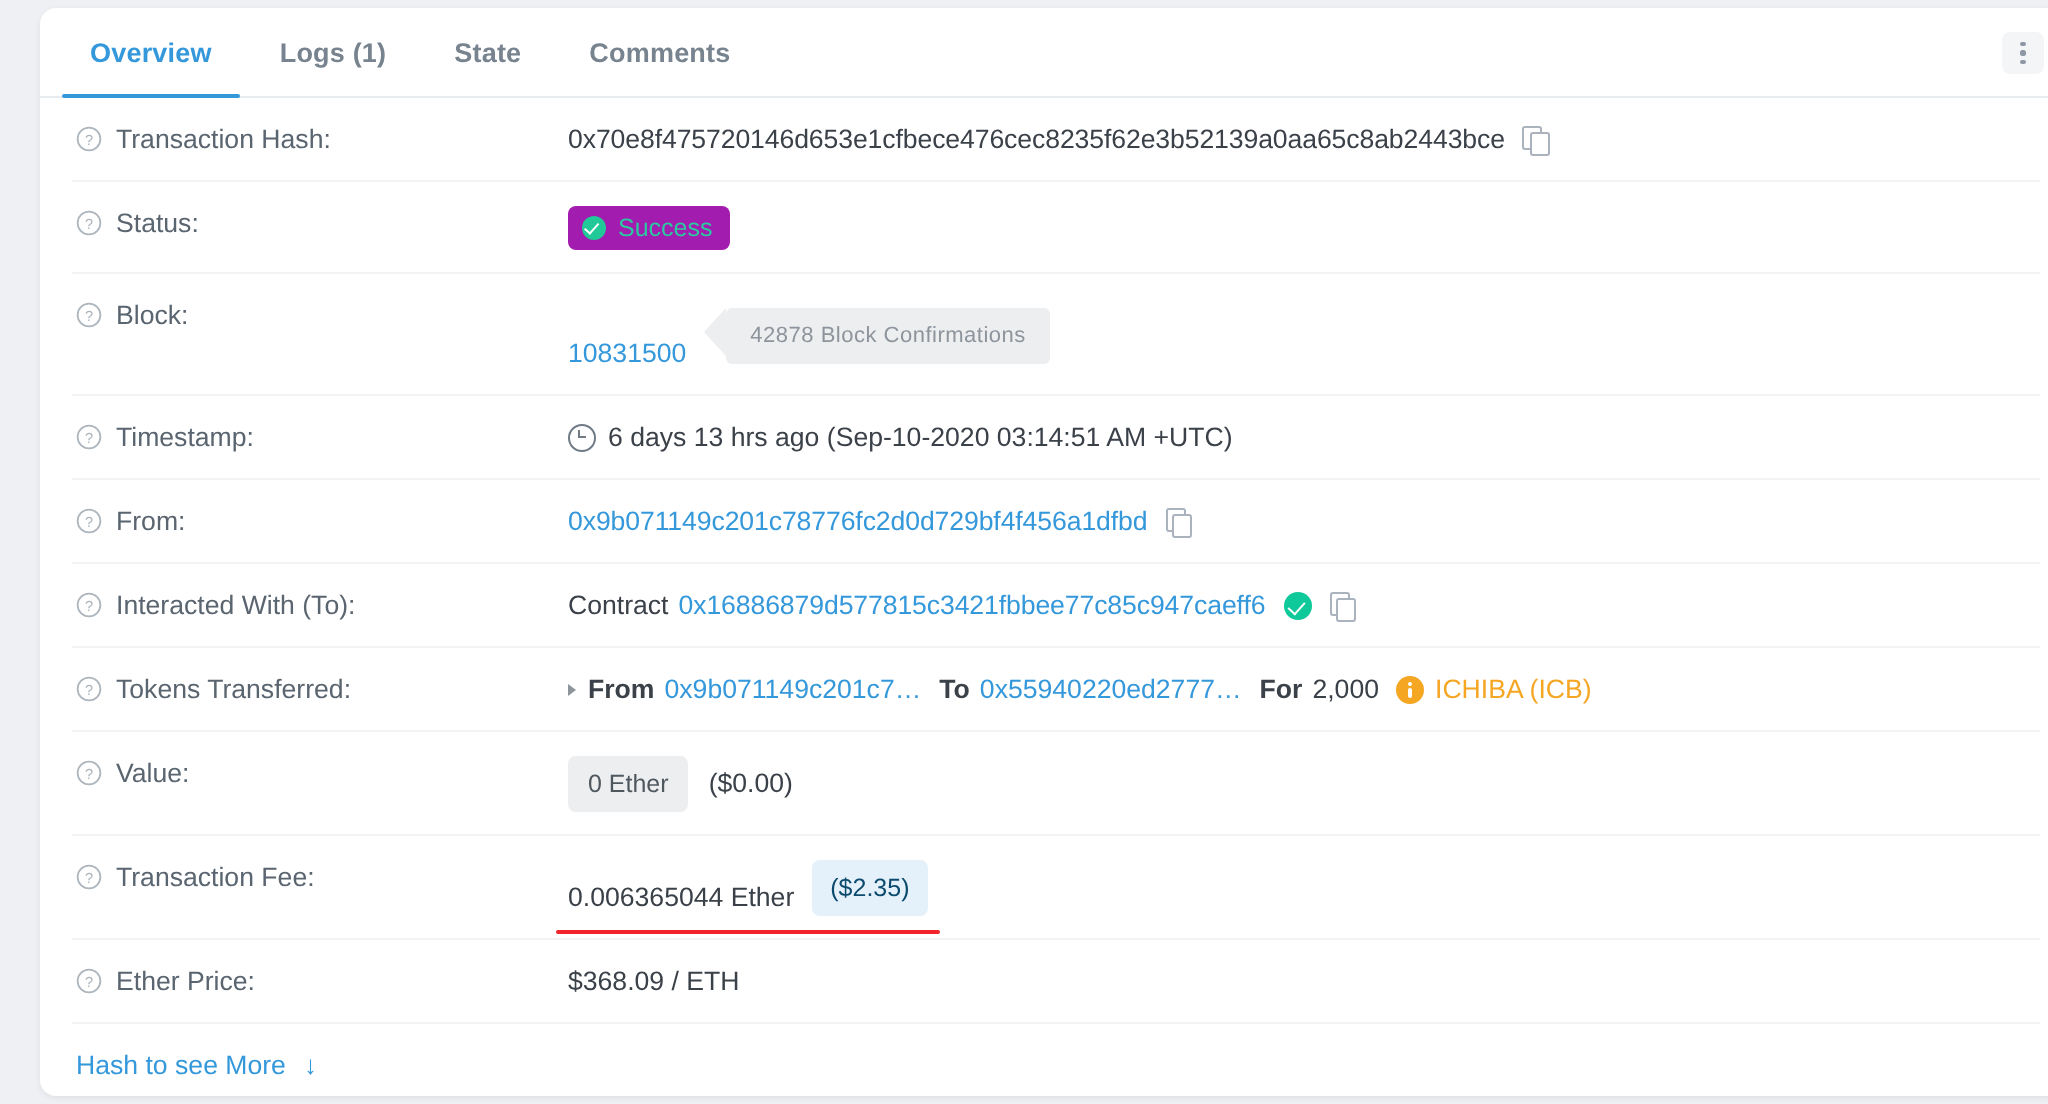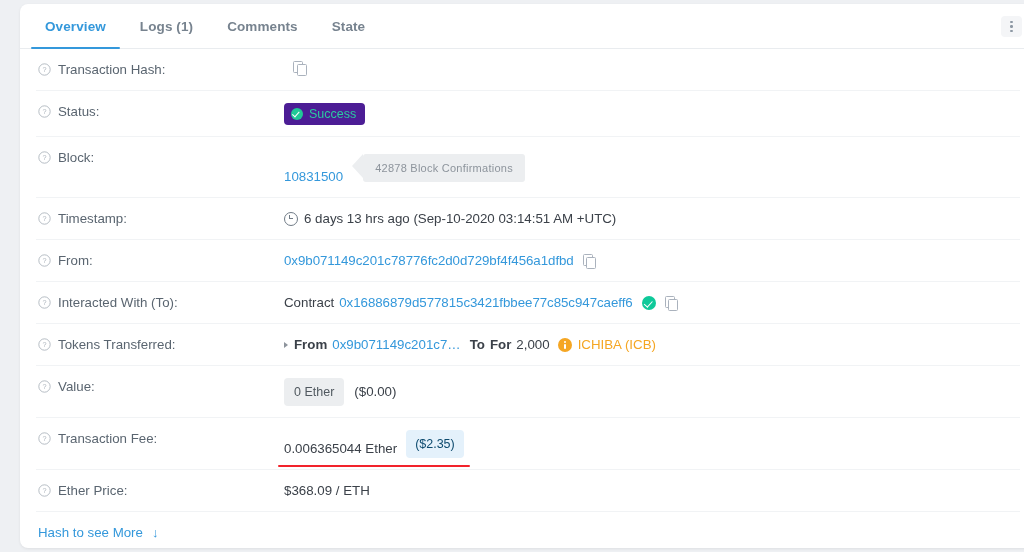--- a/index.html
+++ b/index.html
@@ -163,21 +163,21 @@
     width: 8px; height: 10px;
     border: 1.2px solid #aab2bd;
     border-radius: 1.5px;
     background: #fff;
   }
 
   
   .badge-success {
     display: inline-flex;
     align-items: center;
-    background: #4c1d95;
+    background: #a21caf;
     color: #2bc9a0;
     border-radius: 4px;
     padding: 4px 9px 4px 7px;
     font-size: 12.5px;
     line-height: 14px;
   }
   .check-circle {
     width: 12px; height: 12px;
     border-radius: 50%;
     background: #20c997;
@@ -362,44 +362,45 @@
 <div class="card">
 
   <div class="tabbar">
     <div class="tab active">
       <span>Overview</span>
     </div>
     <div class="tab">
       <span>Logs (1)</span>
     </div>
     <div class="tab">
+      <span>State</span>
+    </div>
+    <div class="tab">
       <span>Comments</span>
-    </div>
-    <div class="tab">
-      <span>State</span>
     </div>
 
     <div class="kebab">
       <i></i>
         <i></i>
         <i></i>
     </div>
   </div>
 
   <div class="rows">
 
     <div class="row">
       <div class="label">
         <svg class="qmark" viewBox="0 0 16 16">
           <circle cx="8" cy="8" r="7" fill="none" stroke="#adb5bd" stroke-width="1.1"></circle>
           <text x="8" y="11.6" font-size="9" fill="#adb5bd" text-anchor="middle" font-family="Liberation Sans, sans-serif">?</text>
         </svg>
         <span>Transaction Hash:</span>
       </div>
       <div class="value">
+        <span class="mono-ish">0x70e8f475720146d653e1cfbece476cec8235f62e3b52139a0aa65c8ab2443bce</span>
         <span class="copy-icon"></span>
       </div>
     </div>
 
     <div class="row">
       <div class="label">
         <svg class="qmark" viewBox="0 0 16 16">
           <circle cx="8" cy="8" r="7" fill="none" stroke="#adb5bd" stroke-width="1.1"></circle>
           <text x="8" y="11.6" font-size="9" fill="#adb5bd" text-anchor="middle" font-family="Liberation Sans, sans-serif">?</text>
         </svg>
@@ -477,20 +478,21 @@
           <circle cx="8" cy="8" r="7" fill="none" stroke="#adb5bd" stroke-width="1.1"></circle>
           <text x="8" y="11.6" font-size="9" fill="#adb5bd" text-anchor="middle" font-family="Liberation Sans, sans-serif">?</text>
         </svg>
         <span>Tokens Transferred:</span>
       </div>
       <div class="value">
         <span class="caret-right"></span>
         <span class="tk-strong">From</span>
         <a class="tk-addr">0x9b071149c201c7…</a>
         <span class="tk-strong">To</span>
+        <a class="tk-addr">0x55940220ed2777…</a>
         <span class="tk-strong">For</span>
         <span class="tk-amount">2,000</span>
         <span class="token-icon"></span>
         <a class="token-name">ICHIBA (ICB)</a>
       </div>
     </div>
 
     <div class="row">
       <div class="label">
         <svg class="qmark" viewBox="0 0 16 16">

